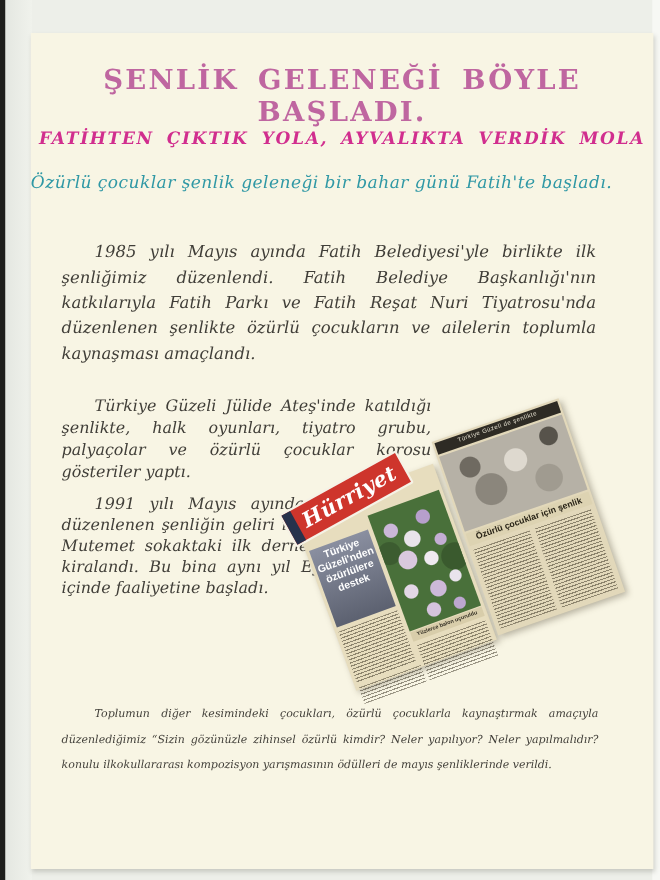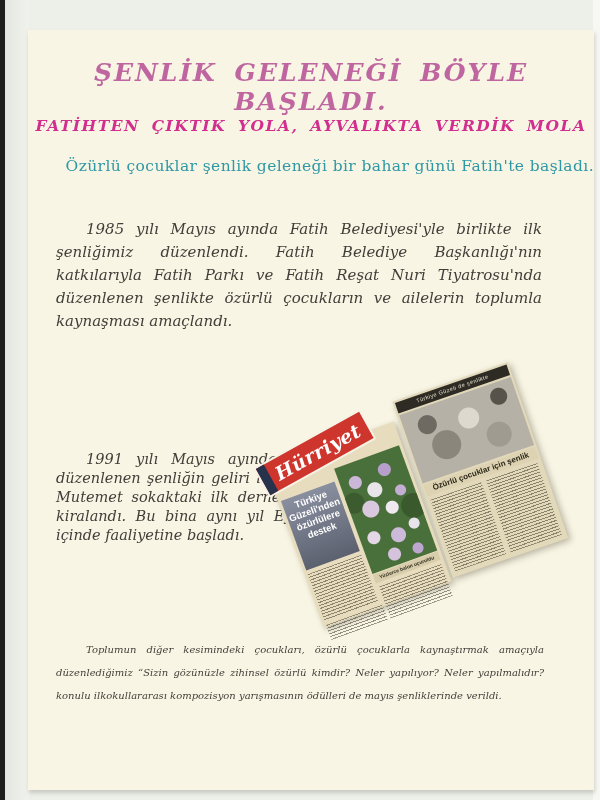--- a/index.html
+++ b/index.html
@@ -13,33 +13,33 @@
   .edge-soft{position:absolute;left:5px;top:0;width:24px;height:800px;background:linear-gradient(90deg,#e4e7e1,#f0f2ec);}
   .edge-right{position:absolute;right:0;top:0;width:7px;height:800px;background:#f7f8f4;}
   
   .paper{
     position:absolute;left:28px;top:30px;width:566px;height:760px;
     background:var(--c-paper,#f8f5e4);
     box-shadow:1px 3px 4px rgba(90,90,80,.25);
   }
   .title{
     position:absolute;left:0;right:0;top:28px;text-align:center;
-    font-size:25px;font-weight:bold;font-style:italic;
+    font-size:25px;font-weight:bold;
     letter-spacing:2px;word-spacing:7px;
     color:var(--c-title,#bf66a0);
   }
   .subtitle{
     position:absolute;left:0;right:0;top:86px;text-align:center;
     font-size:15.5px;font-weight:bold;font-style:italic;
     letter-spacing:1.5px;word-spacing:5px;
     color:var(--c-subtitle,#d12e8e);
   }
   .lead{
-    position:absolute;left:0;right:0;top:127px;text-align:right;
-    font-size:15.5px;letter-spacing:.4px;
+    position:absolute;left:0;right:0;top:127px;text-align:left;
+    font-size:15.5px;font-style:italic;letter-spacing:.4px;
     color:var(--c-lead,#2f98a5);
   }
   .para{
     position:absolute;font-style:italic;color:var(--c-body,#403e38);
     text-align:justify;text-indent:30px;
   }
   .p1{left:28px;top:188px;width:486px;font-size:15px;line-height:23px;}
   .p2{left:28px;top:330px;width:336px;font-size:14.5px;line-height:20px;}
   .p3{left:28px;top:420px;width:286px;font-size:14.5px;line-height:19px;}
   .p4{left:28px;top:608px;width:488px;font-size:10px;line-height:23px;}
@@ -130,20 +130,21 @@
 <div class="edge-soft"></div>
 <div class="edge-right"></div>
 
 <div class="paper">
 
   <div class="title">ŞENLİK GELENEĞİ BÖYLE BAŞLADI.</div>
   <div class="subtitle">FATİHTEN ÇIKTIK YOLA, AYVALIKTA VERDİK MOLA</div>
   <div class="lead">Özürlü çocuklar şenlik geleneği bir bahar günü Fatih'te başladı.</div>
 
   <div class="para p1">1985 yılı Mayıs ayında Fatih Belediyesi'yle birlikte ilk şenliğimiz düzenlendi. Fatih Belediye Başkanlığı'nın katkılarıyla Fatih Parkı ve Fatih Reşat Nuri Tiyatrosu'nda düzenlenen şenlikte özürlü çocukların ve ailelerin toplumla kaynaşması amaçlandı.</div>
+  <div class="para p2">Türkiye Güzeli Jülide Ateş'inde katıldığı şenlikte, halk oyunları, tiyatro grubu, palyaçolar ve özürlü çocuklar korosu gösteriler yaptı.</div>
   <div class="para p3">1991 yılı Mayıs ayında ikincisi düzenlenen şenliğin geliri ile de Fatih Mutemet sokaktaki ilk dernek binası kiralandı. Bu bina aynı yıl Eylül ayı içinde faaliyetine başladı.</div>
   <div class="para p4">Toplumun diğer kesimindeki çocukları, özürlü çocuklarla kaynaştırmak amaçıyla düzenlediğimiz “Sizin gözünüzle zihinsel özürlü kimdir? Neler yapılıyor? Neler yapılmalıdır? konulu ilkokullararası kompozisyon yarışmasının ödülleri de mayıs şenliklerinde verildi.</div>
 
   <div class="clipping">
 
     <div class="piece piece-left">
       <div class="masthead">
         <div class="masthead-bar"></div>
         <div class="masthead-label">Hürriyet</div>
       </div>

